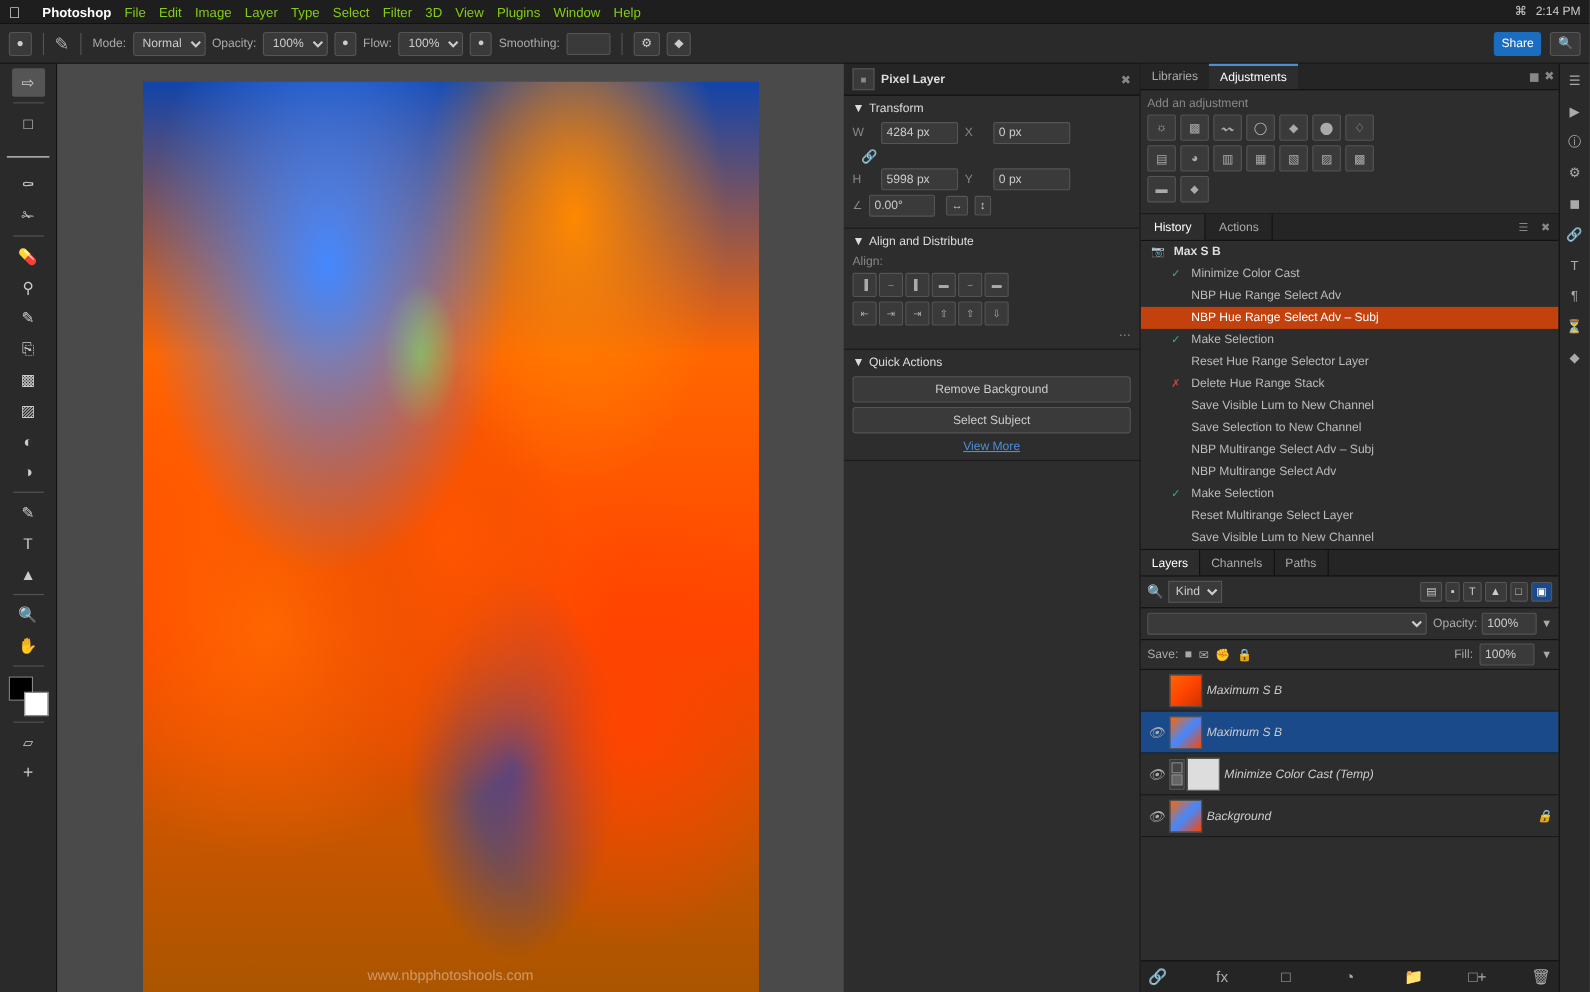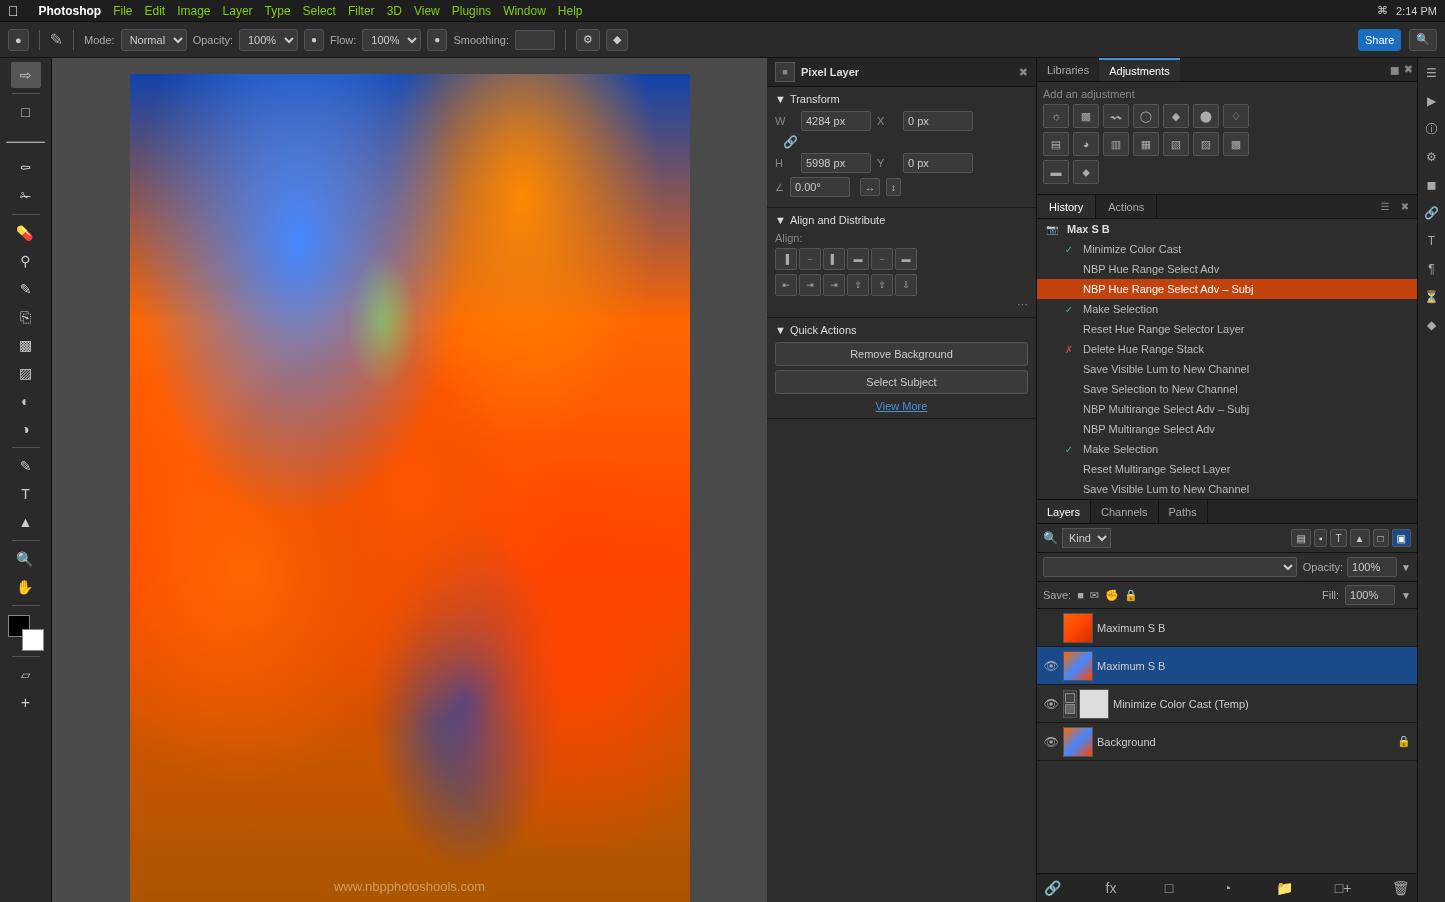--- a/index.html
+++ b/index.html
@@ -80,21 +80,21 @@
     .layers-tab.active { color: #fff; background: #2d2d2d; }
 
     #layers-toolbar { padding: 4px 6px; display: flex; align-items: center; gap: 4px; border-bottom: 1px solid #111; flex-wrap: wrap; }
     .layers-tb-btn { background: #3a3a3a; border: 1px solid #555; border-radius: 2px; padding: 1px 4px; color: #ccc; font-size: 10px; cursor: pointer; height: 18px; display: flex; align-items: center; }
     #layers-blend { display: flex; align-items: center; gap: 6px; padding: 4px 6px; border-bottom: 1px solid #111; }
     #layers-blend select { background: #3a3a3a; border: 1px solid #555; color: #ccc; font-size: 11px; height: 20px; border-radius: 2px; padding: 0 2px; flex: 1; }
     .opacity-control { display: flex; align-items: center; gap: 4px; font-size: 11px; color: #aaa; }
     #layers-lock { display: flex; align-items: center; gap: 6px; padding: 3px 6px; border-bottom: 1px solid #111; font-size: 11px; color: #aaa; }
     .lock-icon { color: #aaa; font-size: 11px; cursor: pointer; }
 
-    #layers-list { flex: 1; overflow-y: auto; }
+    #layers-list { flex: 1; overflow-y: auto; font-style: italic; }
     .layer-item { display: flex; align-items: center; gap: 4px; padding: 3px 6px; border-bottom: 1px solid #1a1a1a; cursor: pointer; min-height: 38px; }
     .layer-item.active { background: #1a4a8a; }
     .layer-eye { width: 16px; height: 16px; display: flex; align-items: center; justify-content: center; color: #aaa; font-size: 12px; cursor: pointer; }
     .layer-thumb { width: 30px; height: 30px; border: 1px solid #555; background: #555; flex-shrink: 0; }
     .layer-thumb.orange { background: linear-gradient(135deg, #ff6600, #ff4400, #cc3300); }
     .layer-thumb.white { background: #ddd; }
     .layer-thumb.photo { background: linear-gradient(135deg, #ff6600 0%, #4488ff 50%, #ff4400 100%); }
     .layer-name { font-size: 11px; color: #ccc; flex: 1; }
     .layer-lock { color: #888; font-size: 11px; }
 

